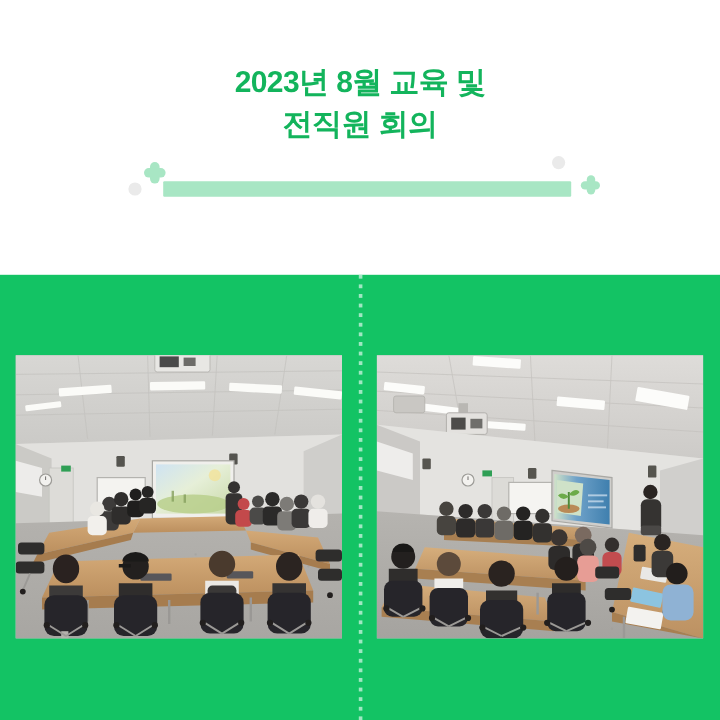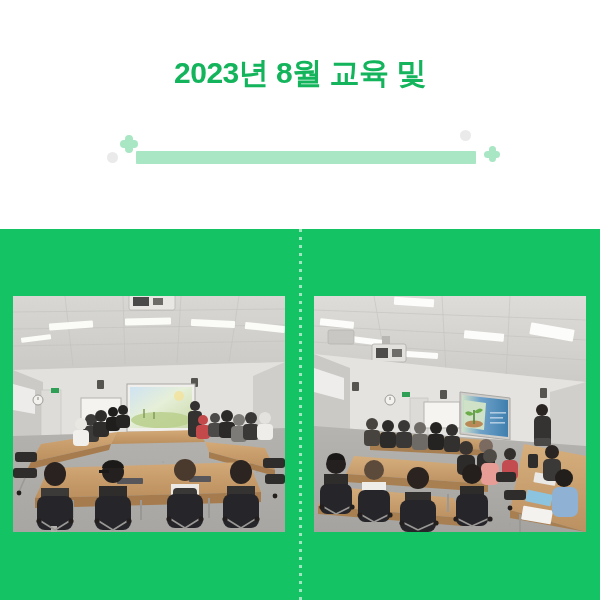--- a/index.html
+++ b/index.html
@@ -33,21 +33,21 @@
   .title-wrap {
     position: absolute;
     left: 0;
     top: 52px;
     width: 600px;
     text-align: center;
   }
   .title-line {
     display: block;
     font-family: "Liberation Sans", "DejaVu Sans", sans-serif;
-    font-size: 30px;
+    font-size: 25px;
     font-weight: 700;
     line-height: 1.38;
     letter-spacing: -0.5px;
     color: #13b45c;
     white-space: nowrap;
   }
 
   
   .title-bar {
     position: absolute;
@@ -146,20 +146,21 @@
 </style>
 </head>
 <body>
 
 <div class="card">
 
   <div class="header">
 
     <div class="title-wrap">
       <span class="title-line">2023년 8월 교육 및</span>
+      <span class="title-line">전직원 회의</span>
     </div>
 
     <div class="title-bar"></div>
 
     <div class="clover clover-left"></div>
     <div class="clover clover-right"></div>
 
     <div class="dot dot-left"></div>
     <div class="dot dot-right"></div>
   </div>

